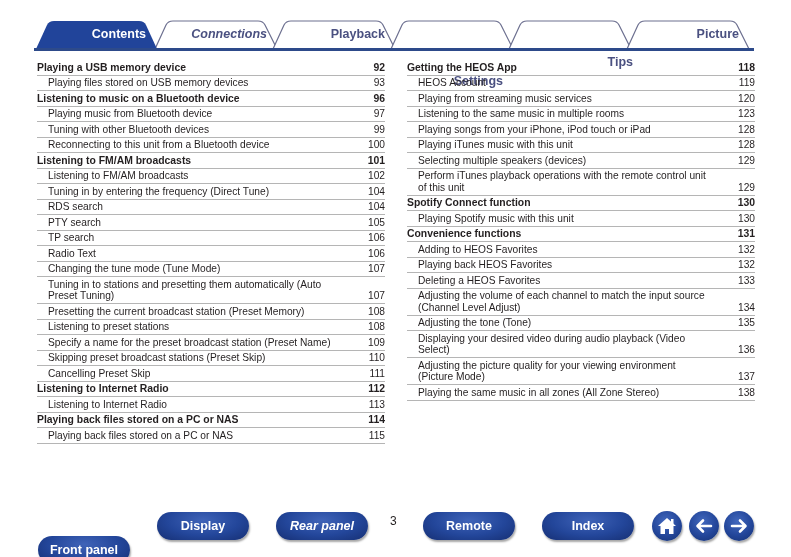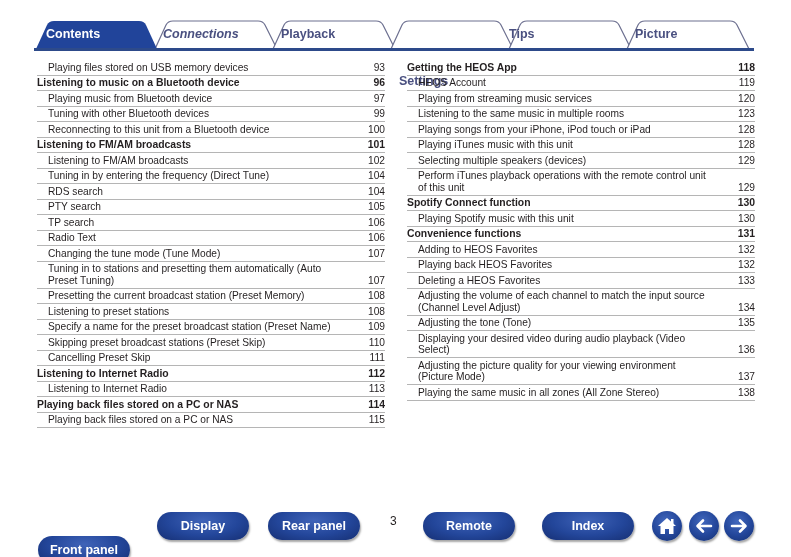--- a/index.html
+++ b/index.html
@@ -4,21 +4,21 @@
 <style>
   * { box-sizing: border-box; margin: 0; padding: 0; }
   html, body { width: 791px; height: 557px; background: #ffffff; overflow: hidden; }
   body { position: relative; font-family: "Liberation Sans", sans-serif; color: #231f20; }
 
   
   .tabbar { position: absolute; left: 0; top: 0; width: 791px; height: 52px; }
   .tabbar svg { position: absolute; left: 0; top: 0; }
   .tab-label {
     position: absolute; top: 26px; height: 16px; line-height: 16px;
-    font-size: 12.5px; font-weight: bold; text-align: left; color: #4a5080;
+    font-size: 12.5px; font-weight: bold; text-align: right; color: #4a5080;
     cursor: pointer;
   }
   .tab-label.active { color: #ffffff; }
 
   
   .col { position: absolute; top: 60px; }
   .col.left { left: 37px; width: 348px; }
   .col.right { left: 407px; width: 348px; }
   .row {
     display: flex; align-items: flex-end; justify-content: space-between;
@@ -61,25 +61,29 @@
     <path d="M627 49 L638 25 Q640 21 645 21 L730 21 Q735 21 737 25 L749 49" fill="#fff" stroke="#6d7090" stroke-width="1.2"></path>
 
     <path d="M36 49 L47 25 Q49 21 54 21 L139 21 Q144 21 146 25 L157 49 Z" fill="#21449a"></path>
 
     <rect x="34" y="48" width="720" height="3" fill="#2d4a8a"></rect>
   </svg>
   <span class="tab-label active" style="left:46px;width:100px;">Contents</span>
   <span class="tab-label" style="left:163px;width:104px;font-style:italic;">Connections</span>
   <span class="tab-label" style="left:281px;width:104px;">Playback</span>
   <span class="tab-label" style="left:399px;width:104px;margin-top:47px;">Settings</span>
-  <span class="tab-label" style="left:509px;width:104px;">Tips</span>
+  <span class="tab-label" style="left:529px;width:104px;margin-top:28px;">Tips</span>
   <span class="tab-label" style="left:635px;width:104px;">Picture</span>
 </div>
 
 <div class="col left">
+  <div class="row head">
+      <span class="t">Playing a USB memory device</span>
+      <span class="p">92</span>
+    </div>
   <div class="row sub">
       <span class="t">Playing files stored on USB memory devices</span>
       <span class="p">93</span>
     </div>
   <div class="row head">
       <span class="t">Listening to music on a Bluetooth device</span>
       <span class="p">96</span>
     </div>
   <div class="row sub">
       <span class="t">Playing music from Bluetooth device</span>
@@ -241,21 +245,21 @@
       <span class="p">137</span>
     </div>
   <div class="row sub">
       <span class="t">Playing the same music in all zones (All Zone Stereo)</span>
       <span class="p">138</span>
     </div>
 </div>
 
 <div class="navbtn" style="left:38px;width:92px;margin-top:24px;">Front panel</div>
 <div class="navbtn" style="left:157px;width:92px;">Display</div>
-<div class="navbtn" style="left:268px;width:92px;">Rear panel</div>
+<div class="navbtn" style="left:276px;width:92px;font-style:italic;">Rear panel</div>
 <span class="pagenum">3</span>
 <div class="navbtn" style="left:423px;width:92px;">Remote</div>
 <div class="navbtn" style="left:542px;width:92px;">Index</div>
 
 <div class="circbtn" style="left:652px;">
   <svg width="22" height="22" viewBox="0 0 22 22">
     <path d="M11 3 L20 11 L17.5 11 L17.5 19 L13 19 L13 14 L9 14 L9 19 L4.5 19 L4.5 11 L2 11 Z" fill="#ffffff"></path>
     <rect x="15" y="4" width="2.5" height="5" fill="#ffffff"></rect>
   </svg>
 </div>

